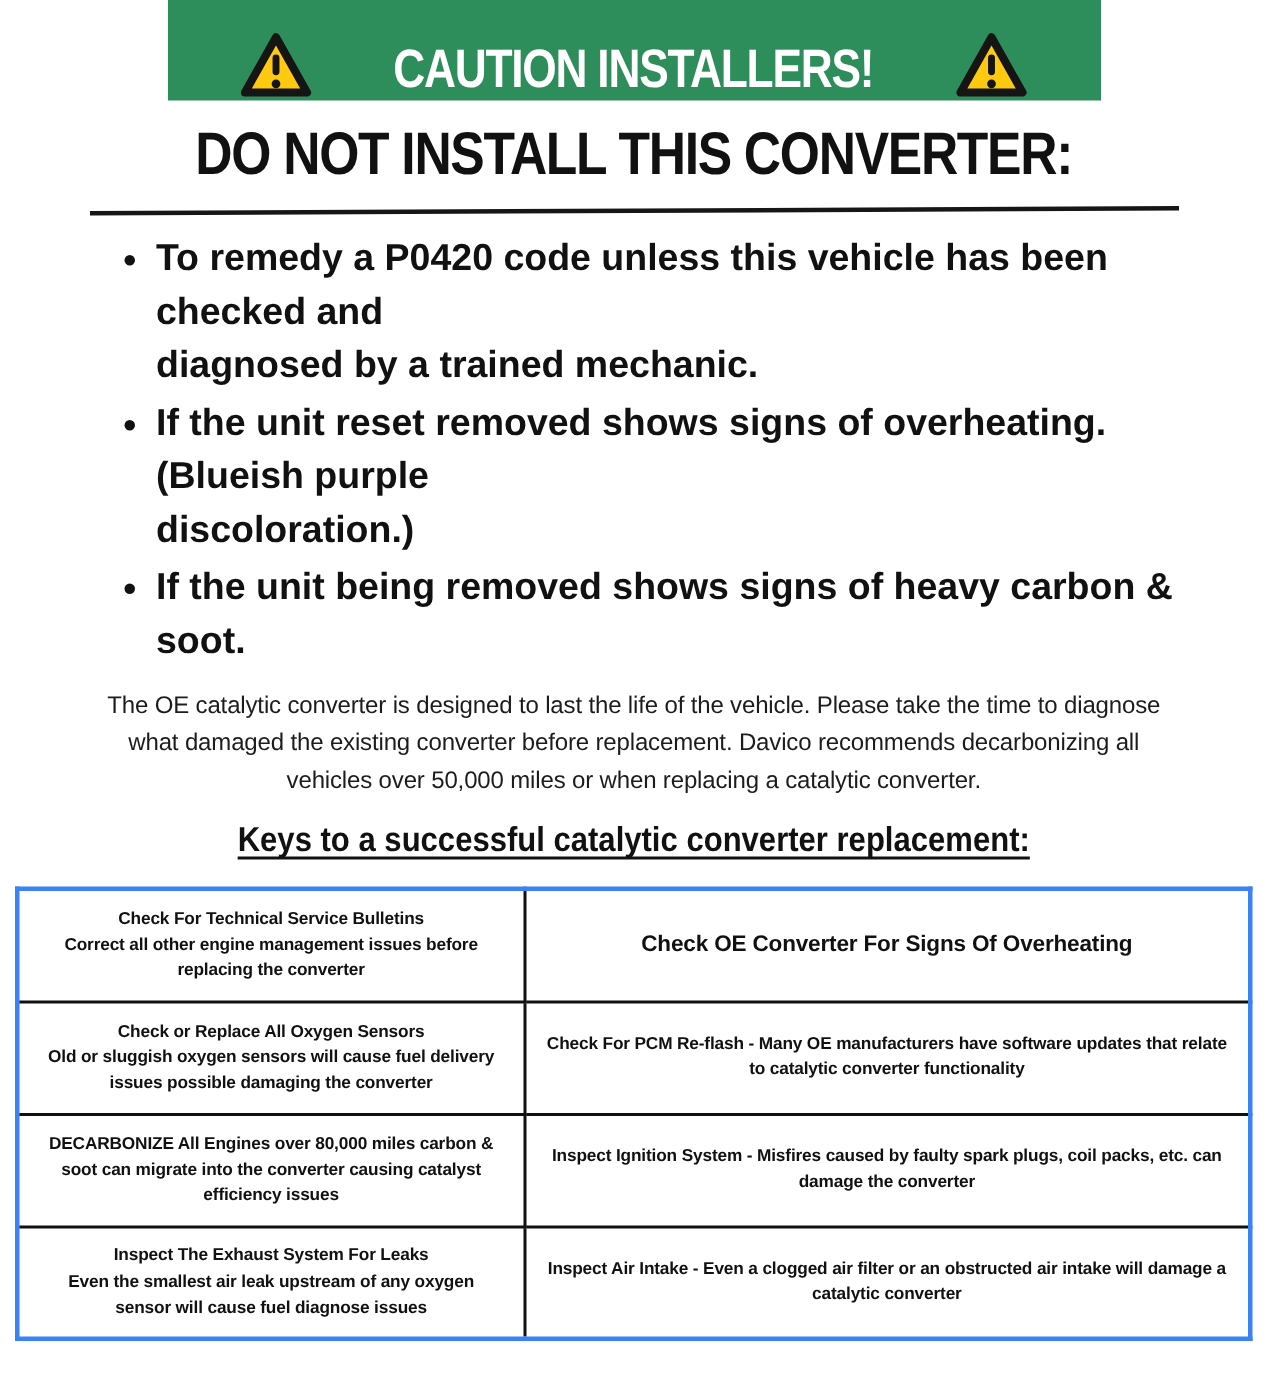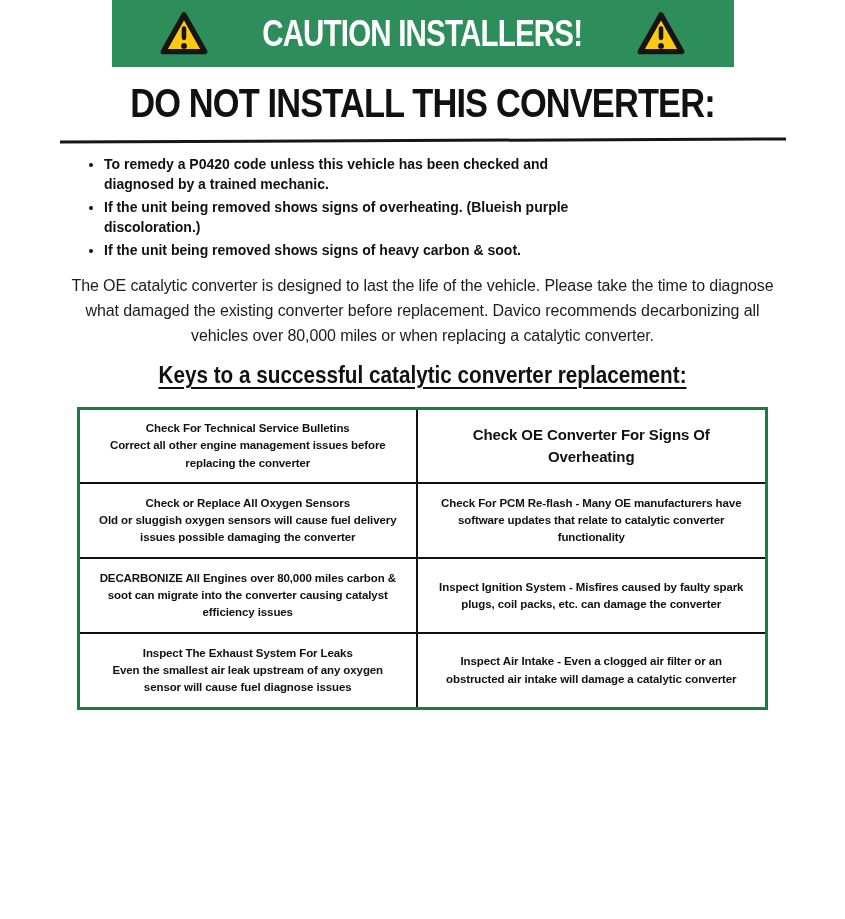--- a/index.html
+++ b/index.html
@@ -11,21 +11,21 @@
     color: #111;
     overflow: hidden;
   }
   .page { width: 845px; height: 919px; }
 
   
   .banner {
     width: 622px; height: 67px;
     margin: 0 auto;
     background: #2E8E5B;
-    display: flex; align-items: center; justify-content: center;
+    display: flex; align-items: flex-end; justify-content: center;
     gap: 18px;
   }
   .banner .tri { width: 50px; height: 46px; flex: none; }
   .banner-text {
     color: #ffffff;
     font-weight: bold;
     font-size: 36px;
     letter-spacing: -1px;
     white-space: nowrap;
     transform: scaleX(0.82);
@@ -48,21 +48,21 @@
     margin: 14px auto 0;
     background: #161616;
     transform: rotate(-0.25deg);
   }
 
   
   ul.warnings {
     margin: 13px 0 0 86px;
     padding: 0 0 0 18px;
     width: 700px;
-    font-size: 14px;
+    font-size: 25px;
     font-weight: bold;
     line-height: 1.42;
   }
   ul.warnings li { white-space: pre-line; margin-bottom: 3px; }
 
   
   p.intro {
     margin: 14px 0 0;
     text-align: center;
     font-size: 16px;
@@ -81,25 +81,25 @@
     font-weight: bold;
     text-decoration: underline;
     text-decoration-thickness: 2px;
     text-underline-offset: 4px;
     transform: scaleX(0.9);
     white-space: nowrap;
   }
 
   
   table.keys-table {
-    width: 691px;
+    width: 825px;
     margin: 18px auto 0;
     border-collapse: collapse;
     table-layout: fixed;
-    border: 3px solid #15803d;
+    border: 3px solid #3b82f6;
   }
   table.keys-table td {
     border: 2px solid #101010;
     height: 75px;
     text-align: center;
     vertical-align: middle;
     font-weight: bold;
     font-size: 11.5px;
     letter-spacing: -0.1px;
     line-height: 1.5;
@@ -128,28 +128,28 @@
     </svg>
   </div>
 
   <h1 class="title">DO NOT INSTALL THIS CONVERTER:</h1>
 
   <div class="rule"></div>
 
   <ul class="warnings">
     <li>To remedy a P0420 code unless this vehicle has been checked and
 diagnosed by a trained mechanic.</li>
-    <li>If the unit being removed shows signs of overheating. (Blueish purple
+    <li>If the unit reset removed shows signs of overheating. (Blueish purple
 discoloration.)</li>
     <li>If the unit being removed shows signs of heavy carbon &amp; soot.</li>
   </ul>
 
   <p class="intro">The OE catalytic converter is designed to last the life of the vehicle. Please take the time to diagnose
 what damaged the existing converter before replacement. Davico recommends decarbonizing all
-vehicles over 80,000 miles or when replacing a catalytic converter.</p>
+vehicles over 50,000 miles or when replacing a catalytic converter.</p>
 
   <h2 class="keys">Keys to a successful catalytic converter replacement:</h2>
 
   <table class="keys-table">
     <tbody>
       <tr>
         <td class="col-left">Check For Technical Service Bulletins
 Correct all other engine management issues before replacing the converter</td>
         <td class="col-right">Check OE Converter For Signs Of Overheating</td>
       </tr>

